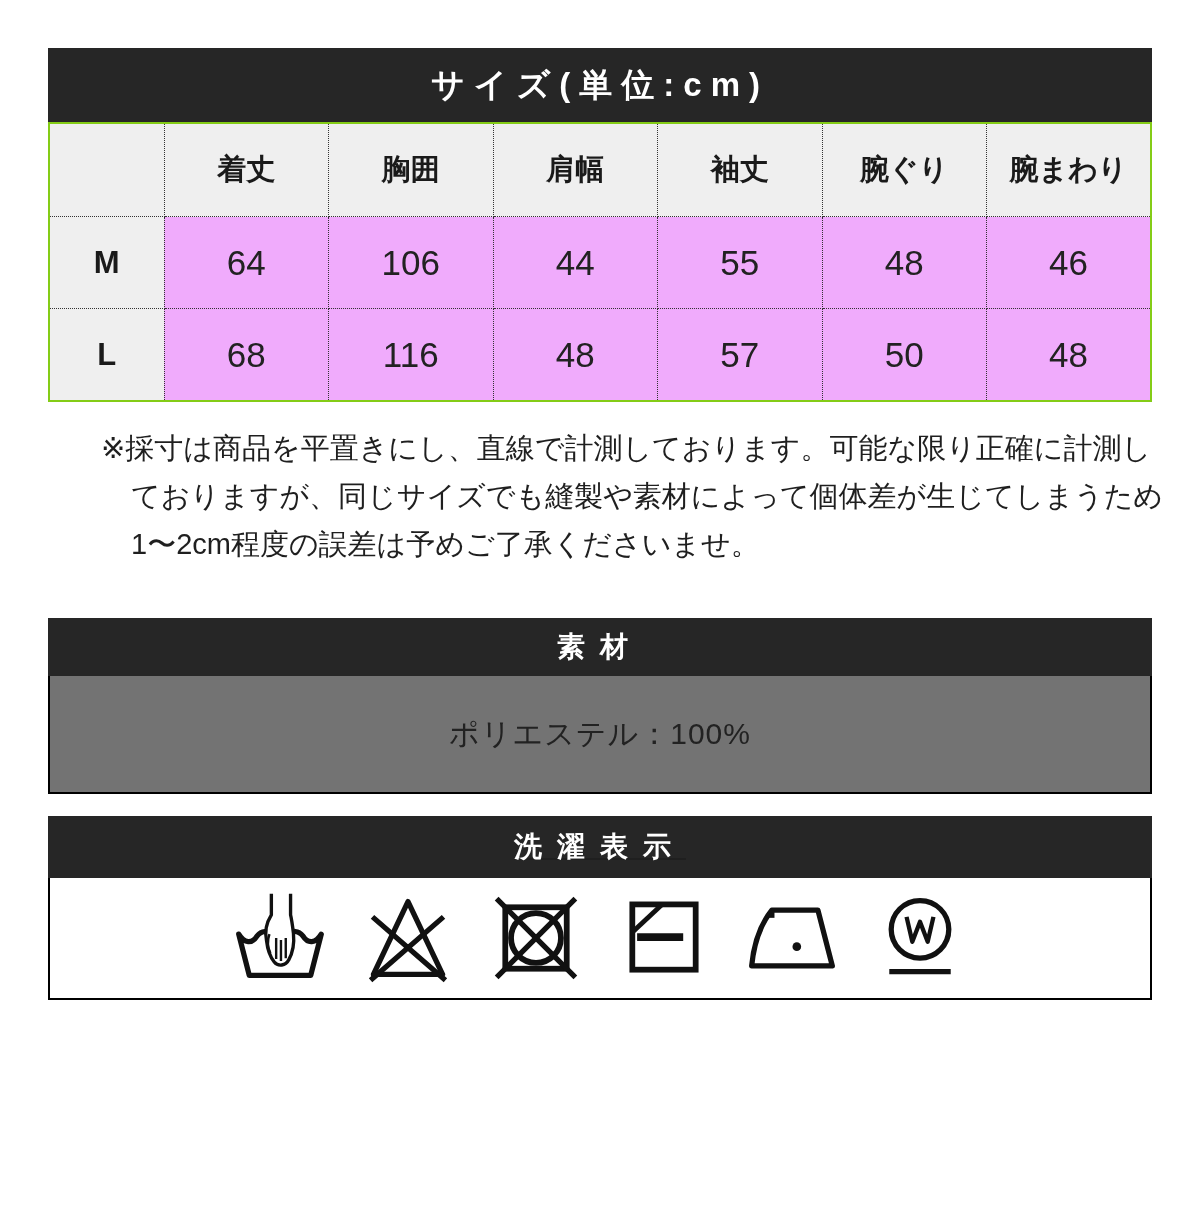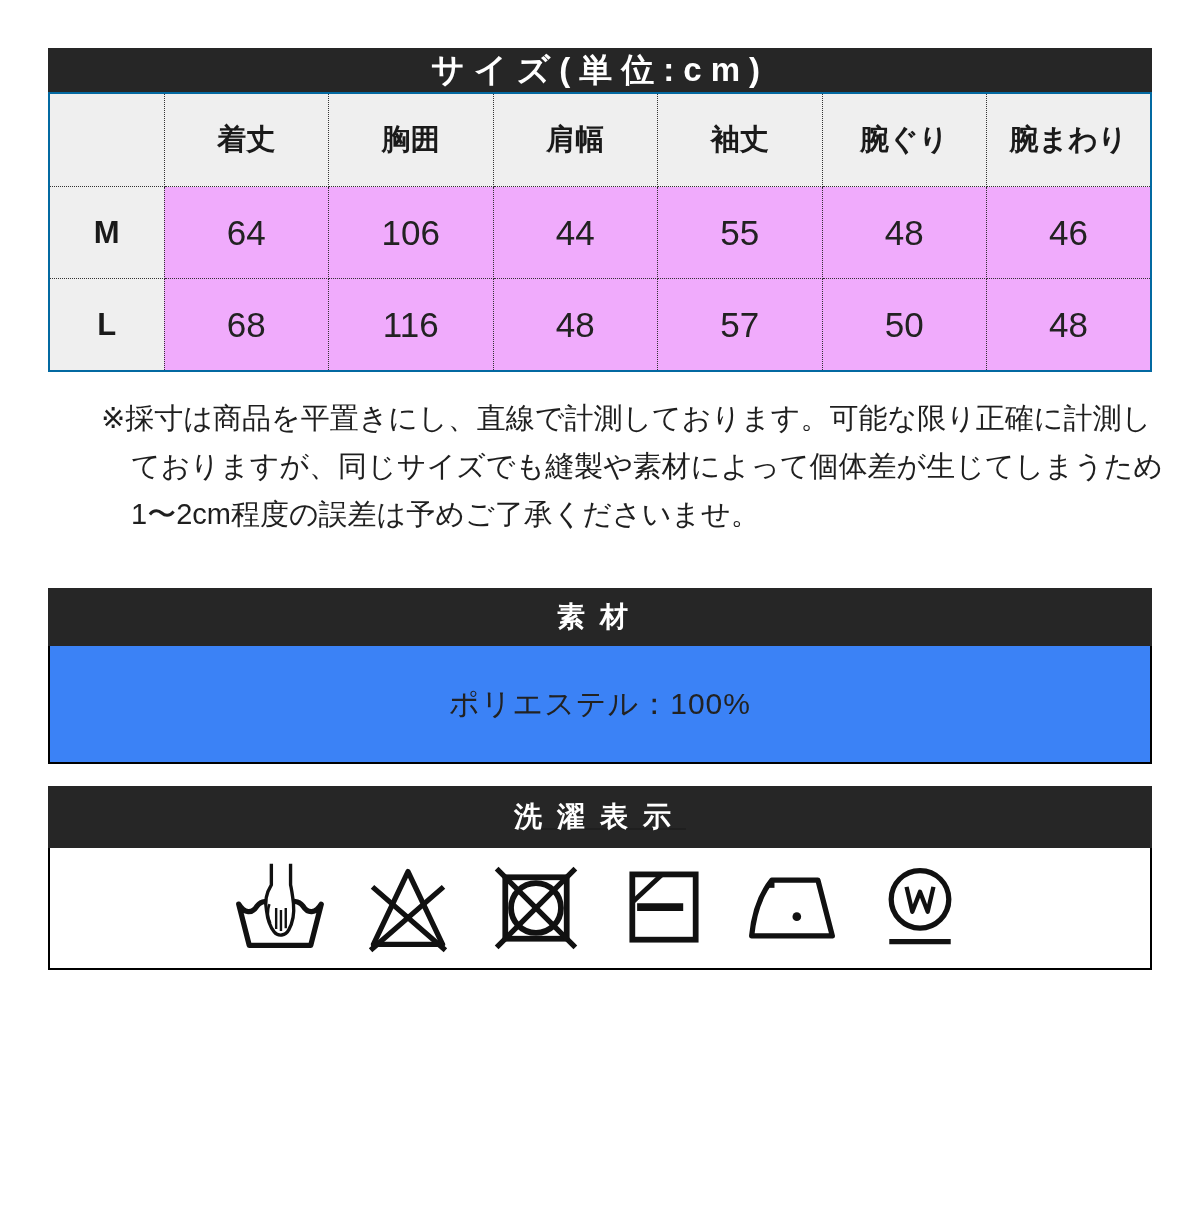--- a/index.html
+++ b/index.html
@@ -8,28 +8,28 @@
     font-family:"Liberation Sans","DejaVu Sans",sans-serif;
     color:#1f1f1f;overflow:hidden;
   }
   .page{box-sizing:border-box;width:1200px;padding:48px;}
 
   
   .bar{
     background:#262626;color:#ffffff;font-weight:bold;text-align:center;
     display:flex;align-items:center;justify-content:center;
   }
-  .size-bar{height:44px;font-size:33px;letter-spacing:9px;}
+  .size-bar{height:74px;font-size:33px;letter-spacing:9px;}
   .material-bar{height:58px;font-size:28px;letter-spacing:15px;}
   .laundry-bar{height:62px;font-size:28px;letter-spacing:15px;}
 
   
   table.size-table{
     width:100%;border-collapse:collapse;table-layout:fixed;
-    border:2px solid #0369a1;
+    border:2px solid #84cc16;
   }
   table.size-table th,table.size-table td{
     border:1px dotted #333333;text-align:center;vertical-align:middle;padding:0;
   }
   table.size-table col.label-col{width:115px;}
   table.size-table thead th{
     height:92px;background:#efefef;font-size:29px;font-weight:bold;color:#1a1a1a;
   }
   table.size-table tbody th{
     height:91px;background:#efefef;font-size:31px;font-weight:bold;color:#1a1a1a;
@@ -43,21 +43,21 @@
   .note-1{margin-top:22px;}
   .note-2{margin-top:50px;}
   .note .line{white-space:nowrap;margin-left:16px;}
   .note .line.cont{padding-left:30px;}
 
   
   .material-section{margin-top:30px;}
   .material-box{
     box-sizing:border-box;border:2px solid #000000;border-top:none;height:118px;
     display:flex;align-items:center;justify-content:center;
-    font-size:30px;letter-spacing:1px;color:#222222;background:#3b82f6;
+    font-size:30px;letter-spacing:1px;color:#222222;background:#737373;
   }
   .laundry-section{margin-top:22px;text-decoration:underline;}
   .laundry-box{
     box-sizing:border-box;border:2px solid #000000;border-top:none;height:122px;
     display:flex;align-items:center;justify-content:center;gap:32px;
     background:#ffffff;
   }
   .care-icon{width:96px;height:96px;flex:0 0 auto;}
 </style>
 </head>

